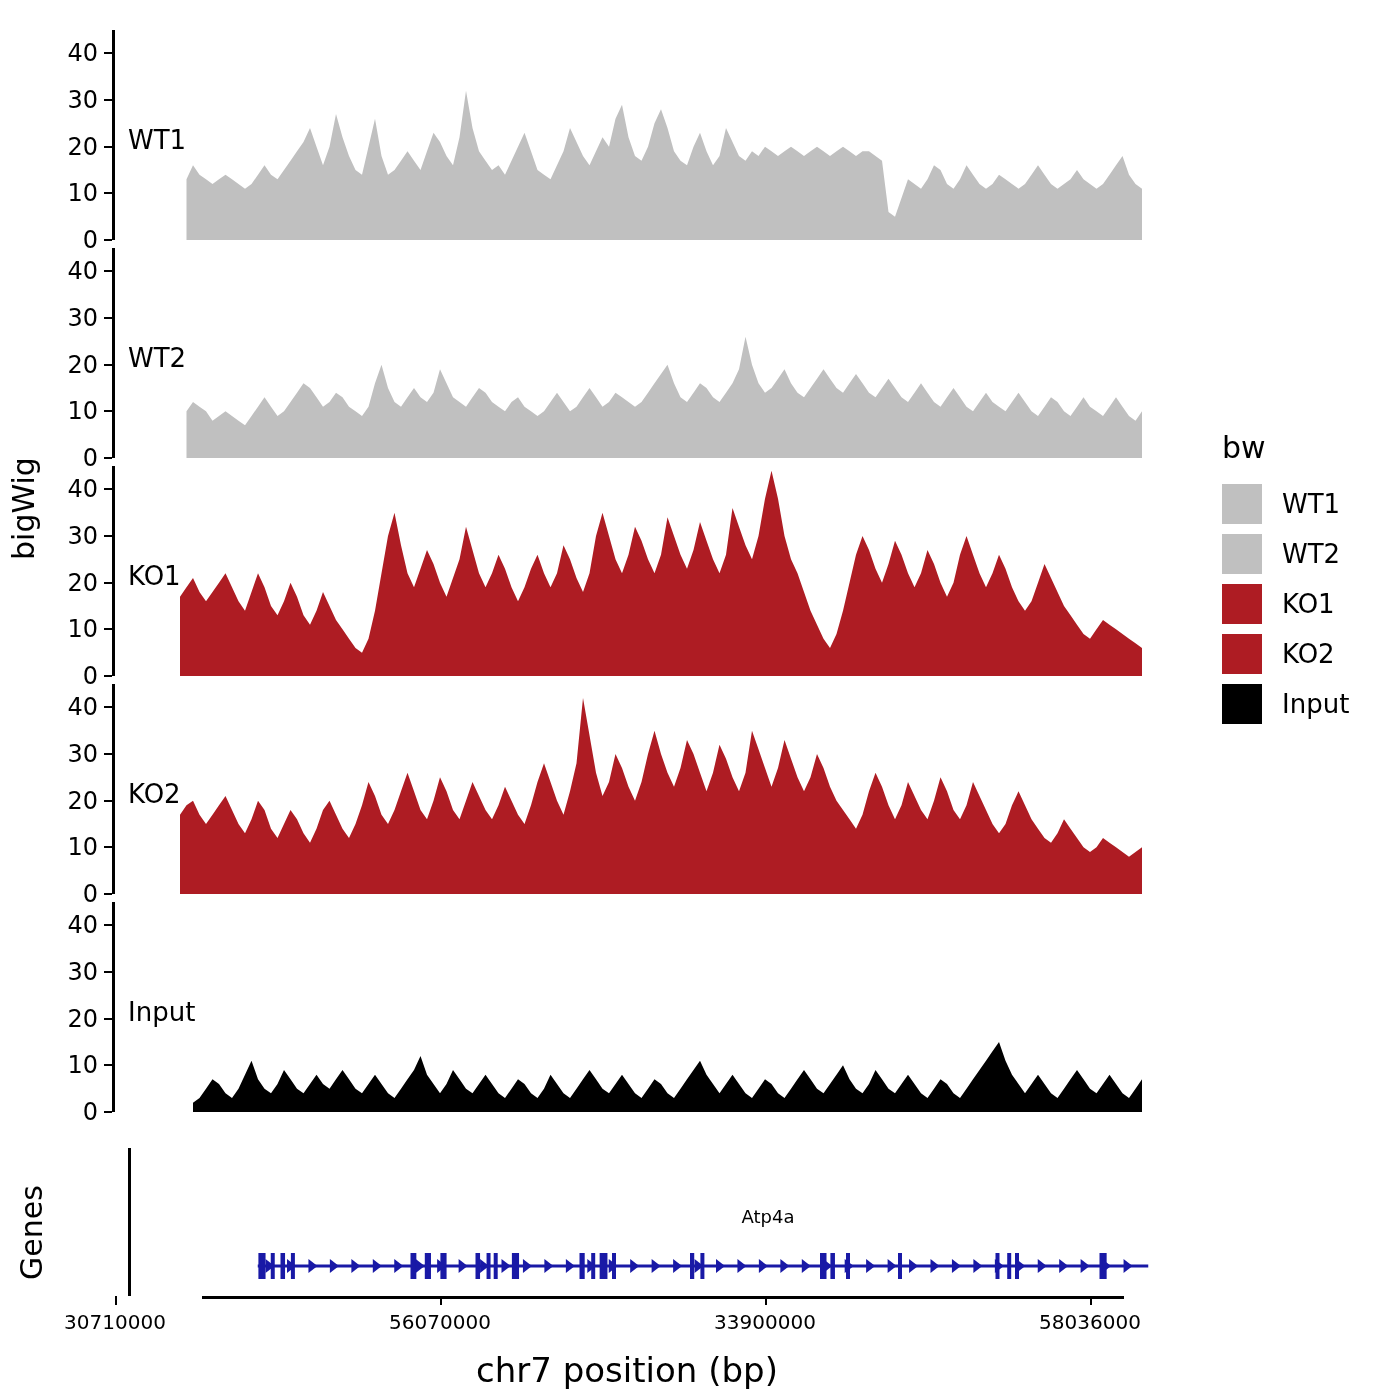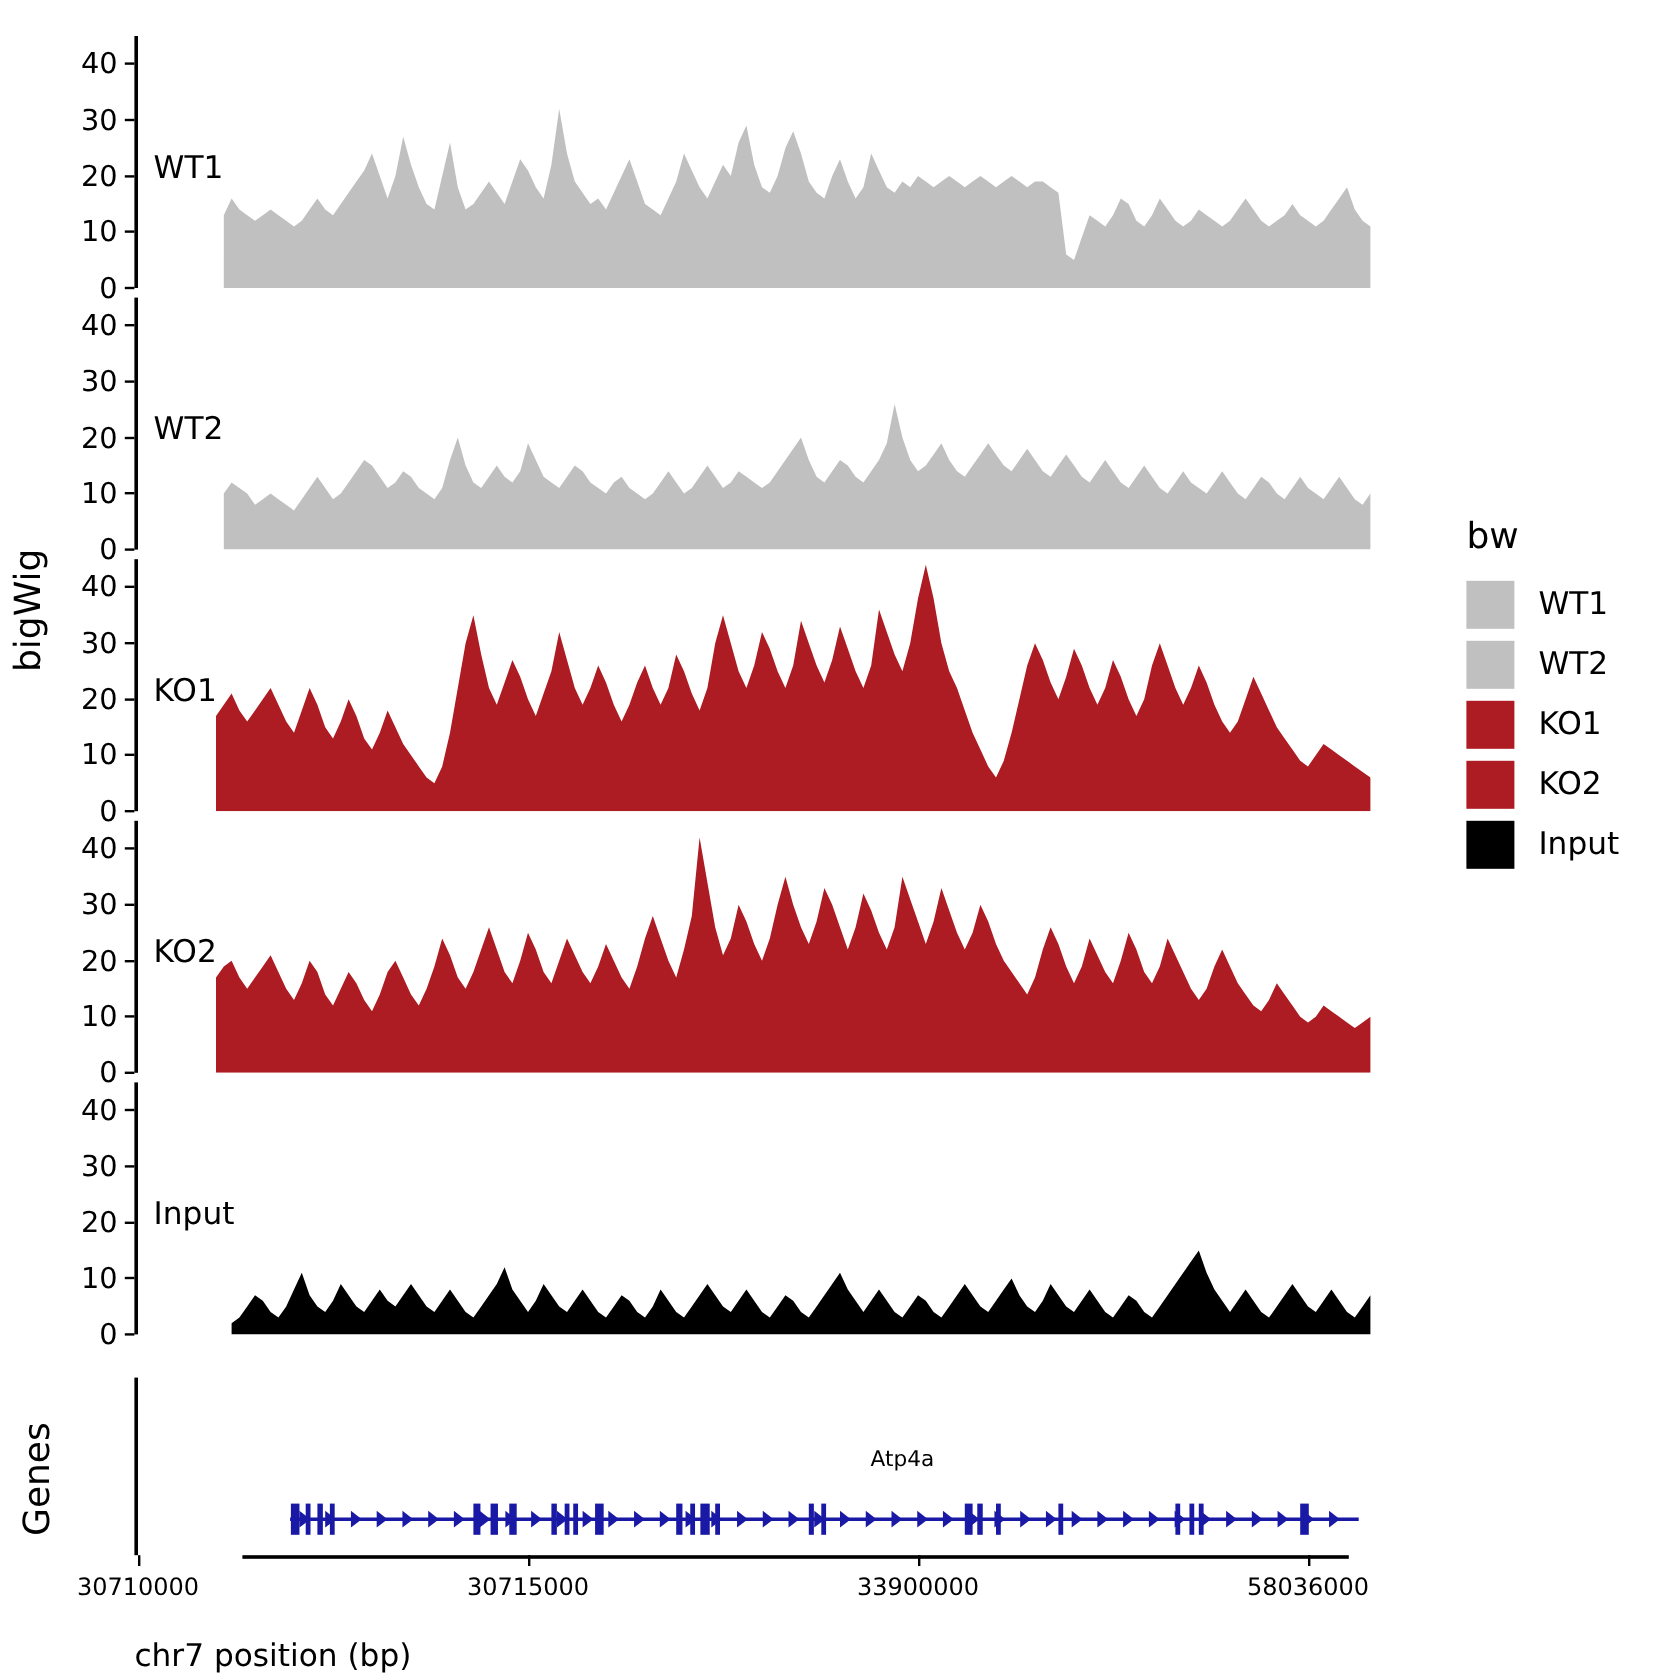--- a/index.html
+++ b/index.html
@@ -123,23 +123,22 @@
     top: 14px;
     font-size: 20px;
     white-space: nowrap;
     transform: translateX(-50%);
   }
   .axis-title-x {
     position: absolute;
     left: 112px;
     width: 1030px;
     top: 1350px;
-    text-align: left;
-    font-size: 26px;
-    margin-top: 15px;
+    text-align: center;
+    font-size: 34px;
   }
 
   
   #legend {
     position: absolute;
     left: 1222px;
     top: 430px;
     width: 170px;
   }
   #legend .legend-title {
@@ -157,21 +156,21 @@
     flex: 0 0 40px;
   }
   .legend-label {
     font-size: 26px;
     margin-left: 20px;
   }
 
   
   #genes-panel {
     position: absolute;
-    left: 112px;
+    left: 128px;
     top: 1148px;
     width: 1030px;
     height: 148px;
     padding-left: 16px;
   }
   #genes-panel .axis-line {
     position: absolute;
     left: 0;
     top: 0;
     bottom: 0;
@@ -382,21 +381,21 @@
           <path d="M992.5500000000001,111 L1001.5500000000001,118 L992.5500000000001,125 Z" fill="#1919a6"></path>
         </g>
     </svg>
   </div>
 
   <div id="xaxis">
     <div class="xline"></div>
   <div class="xtick" style="left: 3px;"></div>
       <div class="xtick-label" style="left: 3px;">30710000</div>
       <div class="xtick" style="left: 328px;"></div>
-      <div class="xtick-label" style="left: 328px;">30715000</div>
+      <div class="xtick-label" style="left: 328px;">56070000</div>
       <div class="xtick" style="left: 653px;"></div>
       <div class="xtick-label" style="left: 653px;">33900000</div>
       <div class="xtick" style="left: 978px;"></div>
       <div class="xtick-label" style="left: 978px;">58036000</div>
     </div>
   <div class="axis-title-x">chr7 position (bp)</div>
 
   <div id="legend">
     <div class="legend-title">bw</div>
     <div id="legend-items">

